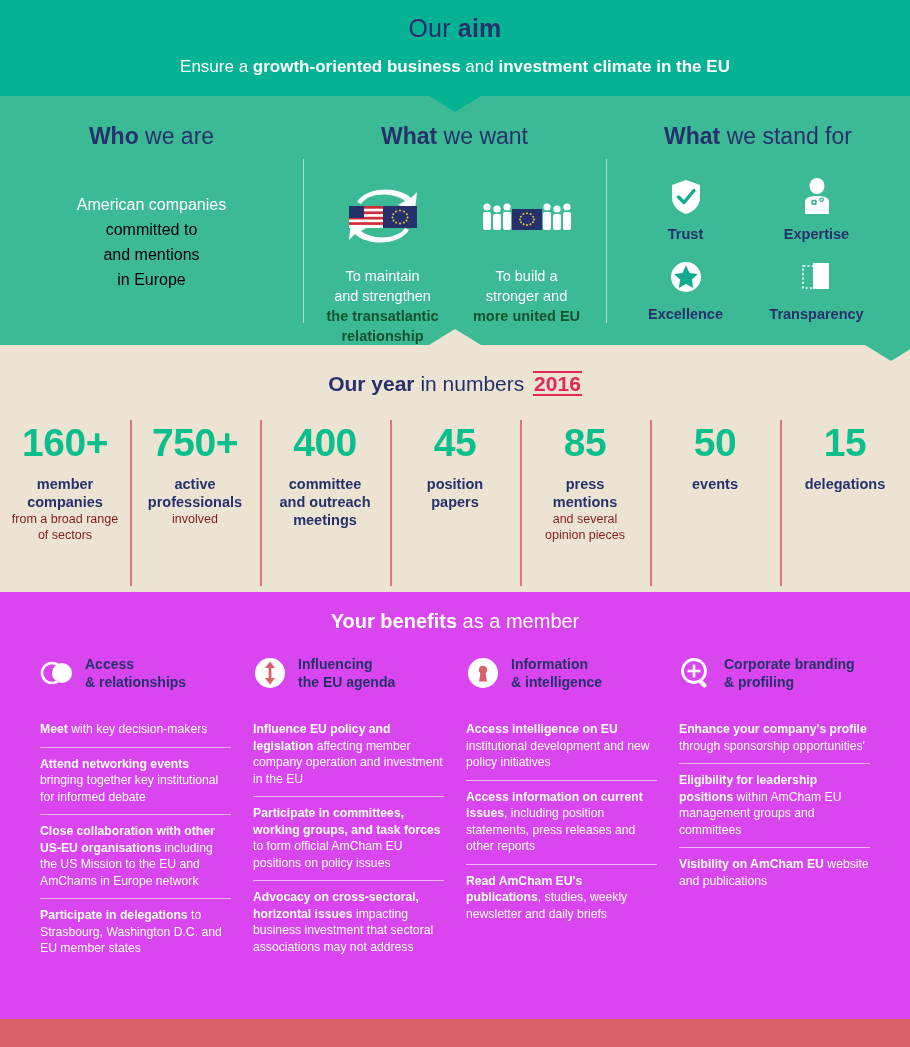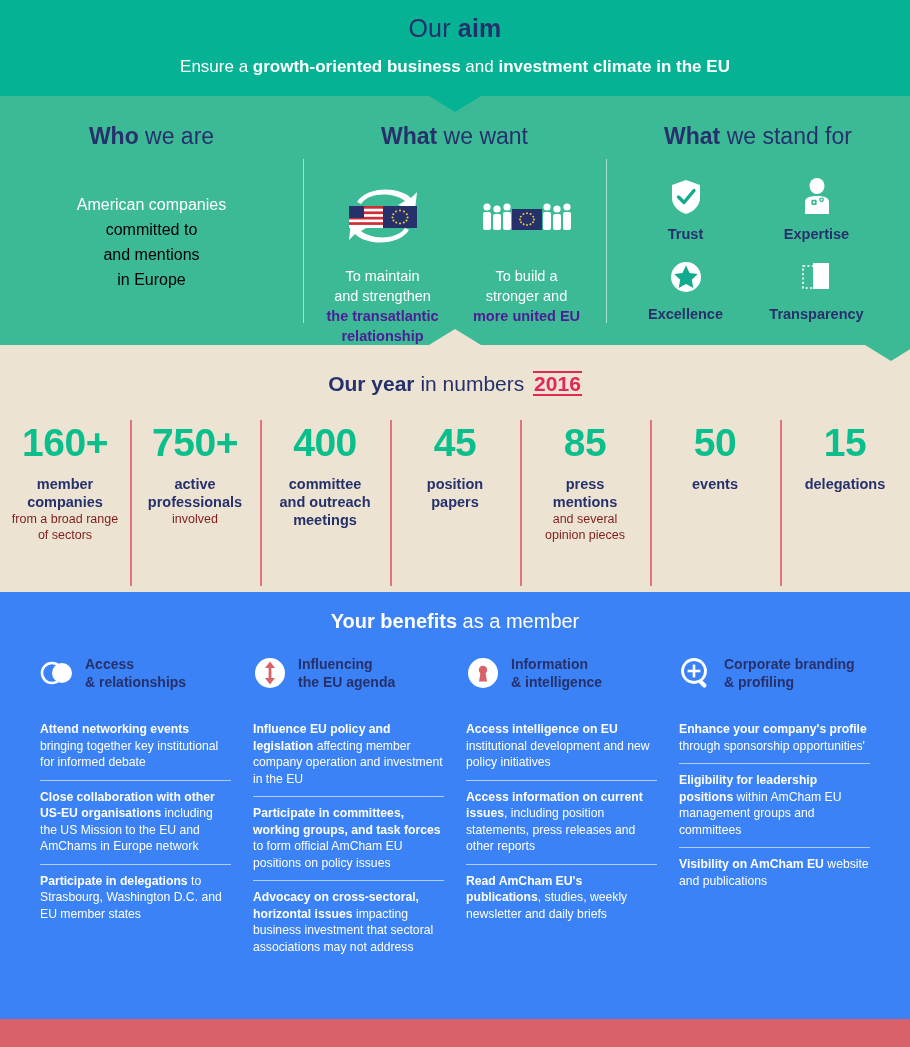--- a/index.html
+++ b/index.html
@@ -53,21 +53,21 @@
 
   .whowe {
     margin-top:42px; text-align:center; color:#ffffff; font-size:16px; line-height:25px;
   }
   .whowe .nv { color:#000000; font-weight:400; }
 
   .want-row { display:flex; margin-top:30px; justify-content:center; gap:14px; }
   .want-col { width:130px; text-align:center; }
   .want-ico { height:72px; display:flex; align-items:center; justify-content:center; }
   .want-txt { margin-top:14px; font-size:14.5px; line-height:20px; color:#ffffff; }
-  .want-txt b { color:#4c1d95; font-weight:700; }
+  .want-txt b { color:#14532d; font-weight:700; }
 
   .stand-grid {
     margin-top:26px; display:grid; grid-template-columns:1fr 1fr;
     row-gap:14px; padding:0 28px 0 14px;
   }
   .stand-cell { text-align:center; }
   .stand-ico { height:42px; display:flex; align-items:center; justify-content:center; }
   .stand-lbl { margin-top:8px; font-size:14.5px; font-weight:700; color:#26316b; }
 
   
@@ -84,21 +84,21 @@
     flex:1; text-align:center; position:relative; padding:0 6px;
   }
   .num-cell + .num-cell::before {
     content:""; position:absolute; left:0; top:0; bottom:-14px; width:1.5px; background:#e0737b;
   }
   .num-big { font-size:39px; font-weight:700; color:#0bbf8c; line-height:46px; letter-spacing:-.5px; }
   .num-l1 { font-size:14.5px; font-weight:700; color:#26316b; line-height:18px; margin-top:9px; }
   .num-l2 { font-size:12.5px; font-weight:400; color:#7f1d1d; line-height:16px; }
 
   
-  .band-benefits { background:#3b82f6; height:427px; }
+  .band-benefits { background:#d946ef; height:427px; }
   .ben-title { text-align:center; padding-top:18px; font-size:20px; color:#ffffff; font-weight:300; }
   .ben-title b { font-weight:700; }
 
   .ben-cols { display:flex; margin-top:22px; padding:0 40px 0 40px; gap:22px; }
   .ben-col { flex:1; }
   .ben-head { display:flex; align-items:center; gap:11px; }
   .ben-ico { flex:0 0 auto; width:34px; height:34px; }
   .ben-head-lbl { font-size:14px; font-weight:700; color:#26316b; line-height:18px; }
 
   .ben-list { margin-top:22px; }
@@ -360,20 +360,21 @@
               <circle cx="22" cy="17" r="10" fill="#ffffff"></circle>
               <path d="M17 8.2 A10 10 0 0 0 17 25.8 A10 10 0 0 1 17 8.2 Z" fill="#d9616a" opacity="0"></path>
             </svg>
           </span>
           <span class="ben-head-lbl">
             <span>Access</span><br>
             <span>&amp; relationships</span>
           </span>
         </div>
         <div class="ben-list">
+          <div class="ben-item"><b>Meet</b><span> with key decision-makers</span></div>
           <div class="ben-item"><b>Attend networking events</b><span> bringing together key institutional for informed debate</span></div>
           <div class="ben-item"><b>Close collaboration with other US-EU organisations</b><span> including the US Mission to the EU and AmChams in Europe network</span></div>
           <div class="ben-item"><b>Participate in delegations</b><span> to Strasbourg, Washington D.C. and EU member states</span></div>
         </div>
       </div>
 
       <div class="ben-col">
         <div class="ben-head">
           <span class="ben-ico">
             <svg width="34" height="34" viewBox="0 0 34 34">

